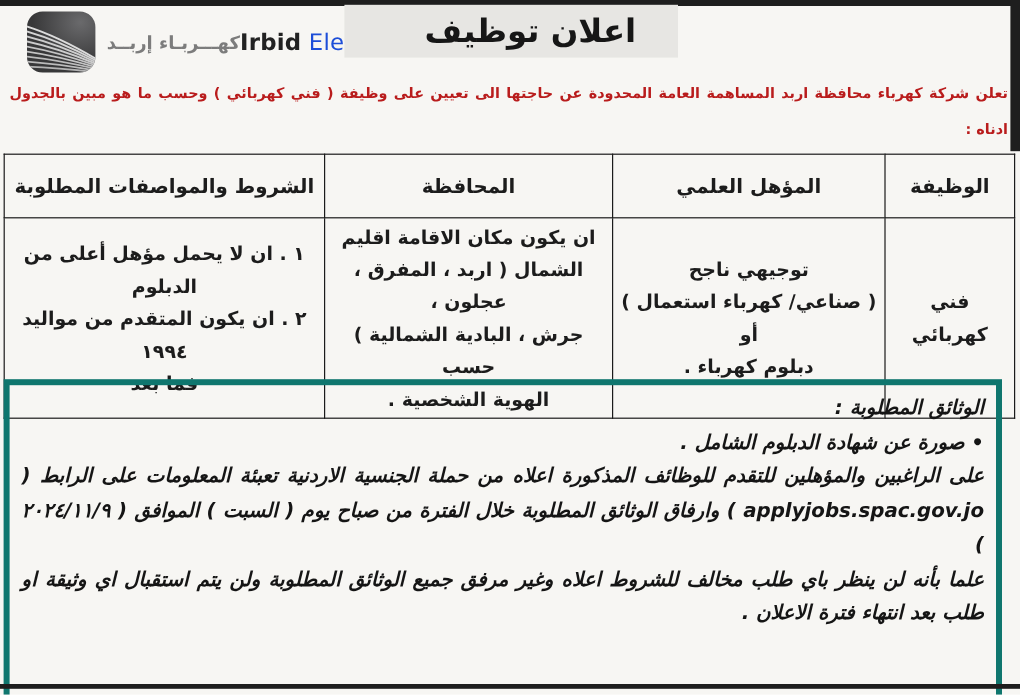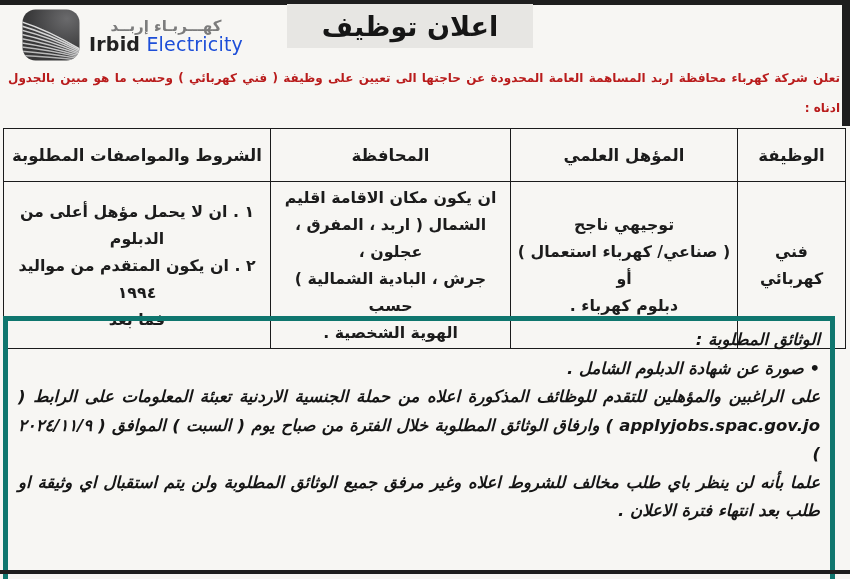--- a/index.html
+++ b/index.html
@@ -10,31 +10,31 @@
   .page {
     position:relative; width:850px; height:579px; overflow:hidden;
     background:#f7f6f3; color:#1c1c1c;
   }
   .frame-top   { position:absolute; top:0; left:0; width:850px; height:5px; background:#1e1e1e; }
   .frame-right { position:absolute; top:0; right:0; width:8px; height:126px; background:#1e1e1e; }
   .bottom-rule { position:absolute; top:570px; left:0; width:850px; height:4px; background:#1e1e1e; }
 
   
   .logo { position:absolute; top:9px; left:22px; display:flex; align-items:center; gap:9px; }
-  .logo-texts { display:flex; flex-direction:column; align-items:center; line-height:1.05; }
+  .logo-texts { display:flex; flex-direction:row; align-items:center; line-height:1.05; }
   .logo-ar {
     direction:rtl; font-weight:700; font-size:15px; color:#7c7c7c; letter-spacing:2px;
   }
   .logo-en { font-size:19px; color:#2a2a2a; letter-spacing:0.2px; }
   .logo-en .b { font-weight:700; color:#222; }
   .logo-en .r { font-weight:400; color:#1d4ed8; }
 
   .title-box {
     position:absolute; left:287px; top:4px; width:246px; height:44px;
-    background:#e7e6e3; display:flex; align-items:center; justify-content:center;
+    background:#e7e6e3; display:flex; align-items:center; justify-content:center;padding-left:32px;
   }
   .title-box span { font-size:27px; font-weight:700; color:#161616; }
 
   
   .intro {
     position:absolute; top:63px; right:10px; left:8px; margin:0;
     direction:rtl; text-align:justify;
     font-size:12px; font-weight:700; line-height:30px; color:#b91c1c;
   }
 

